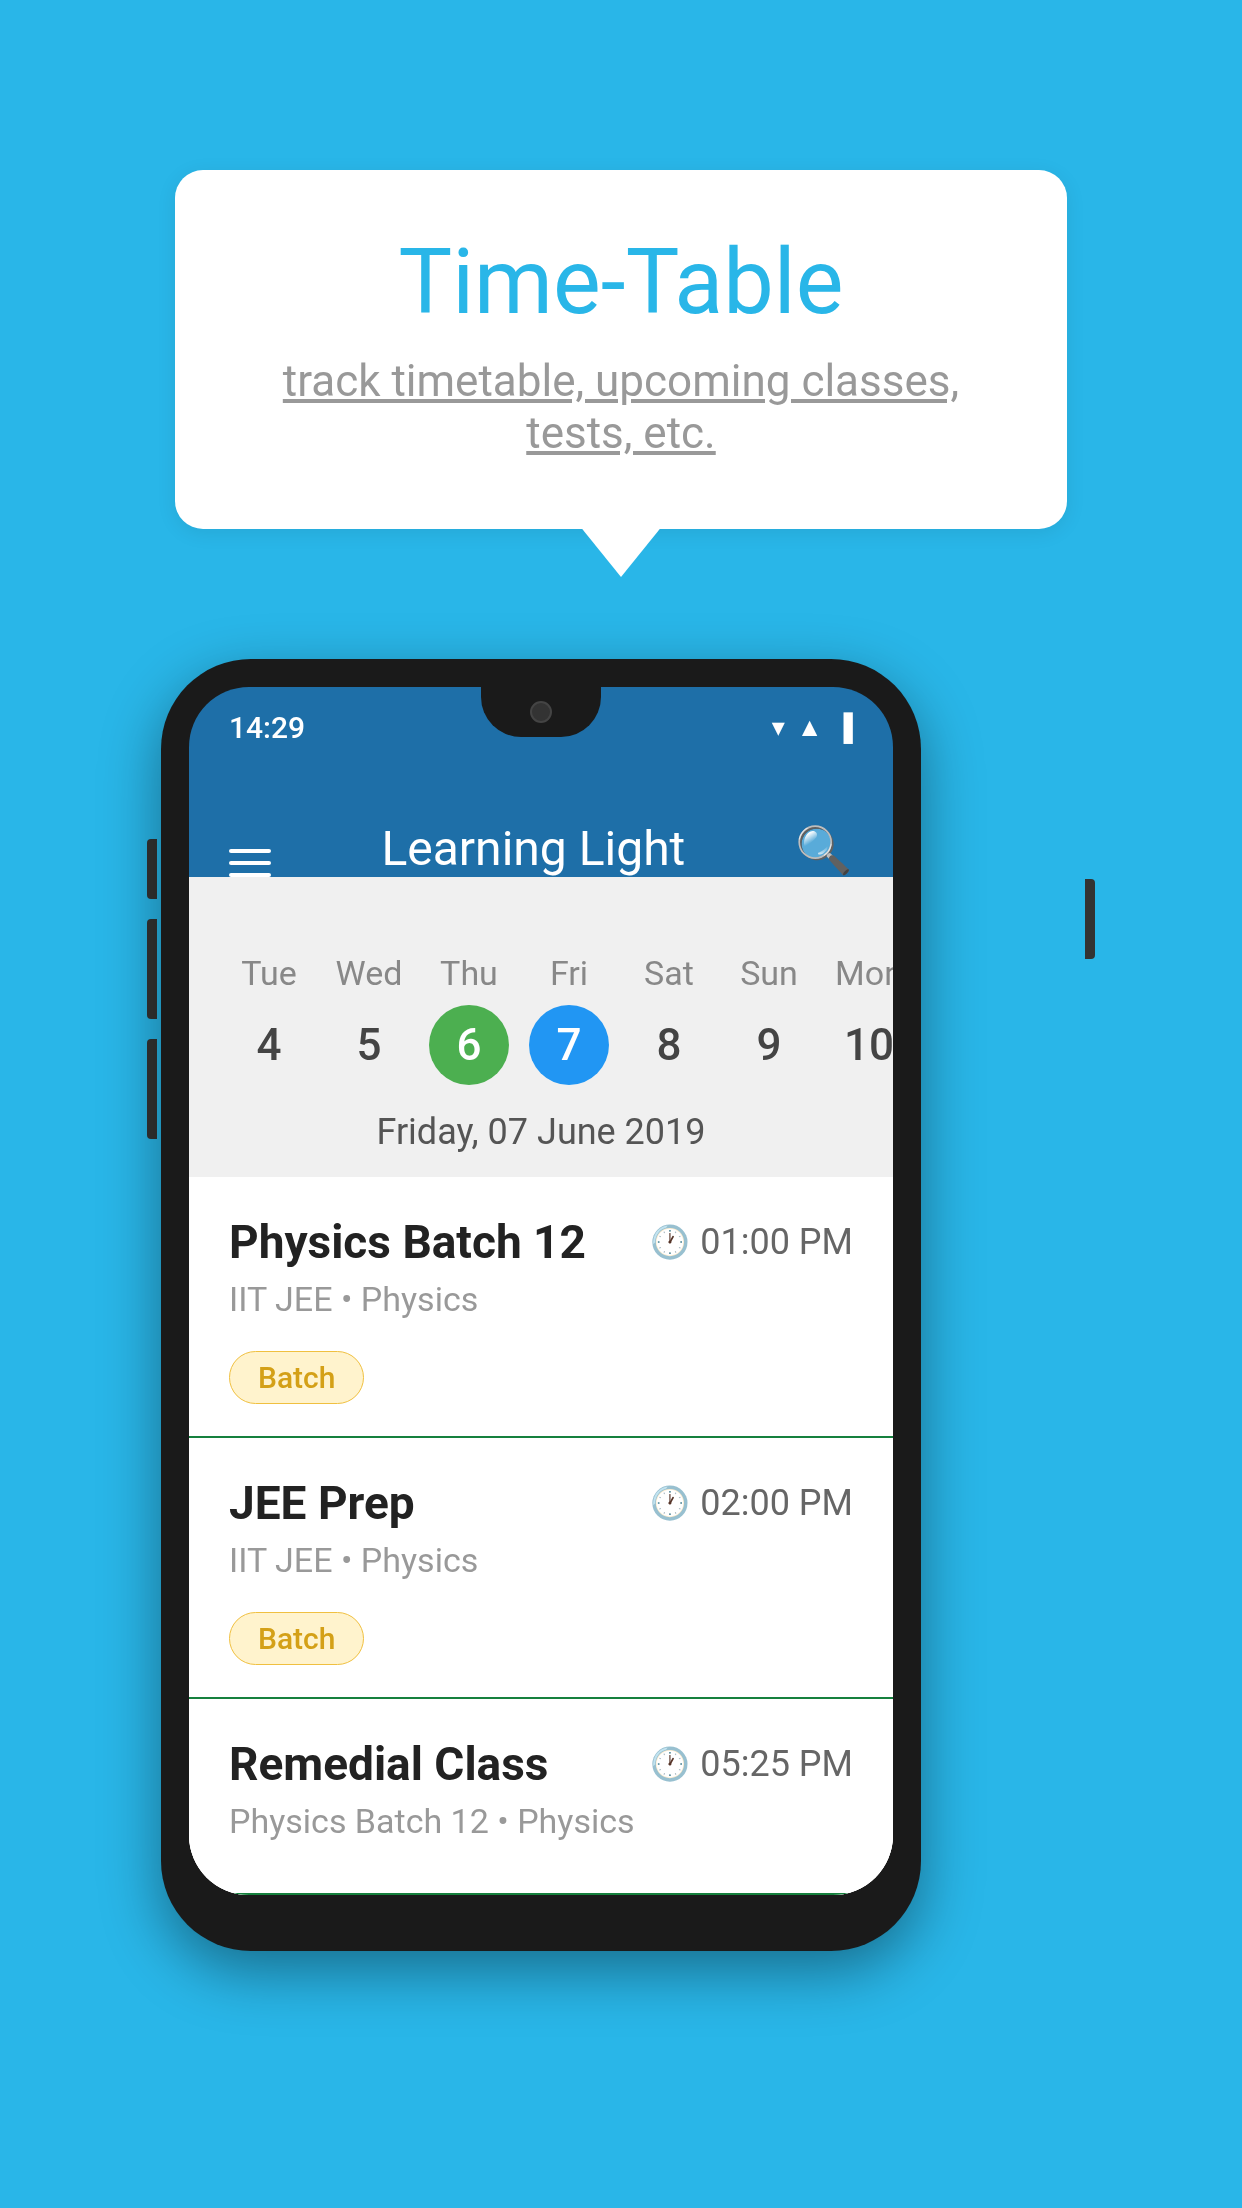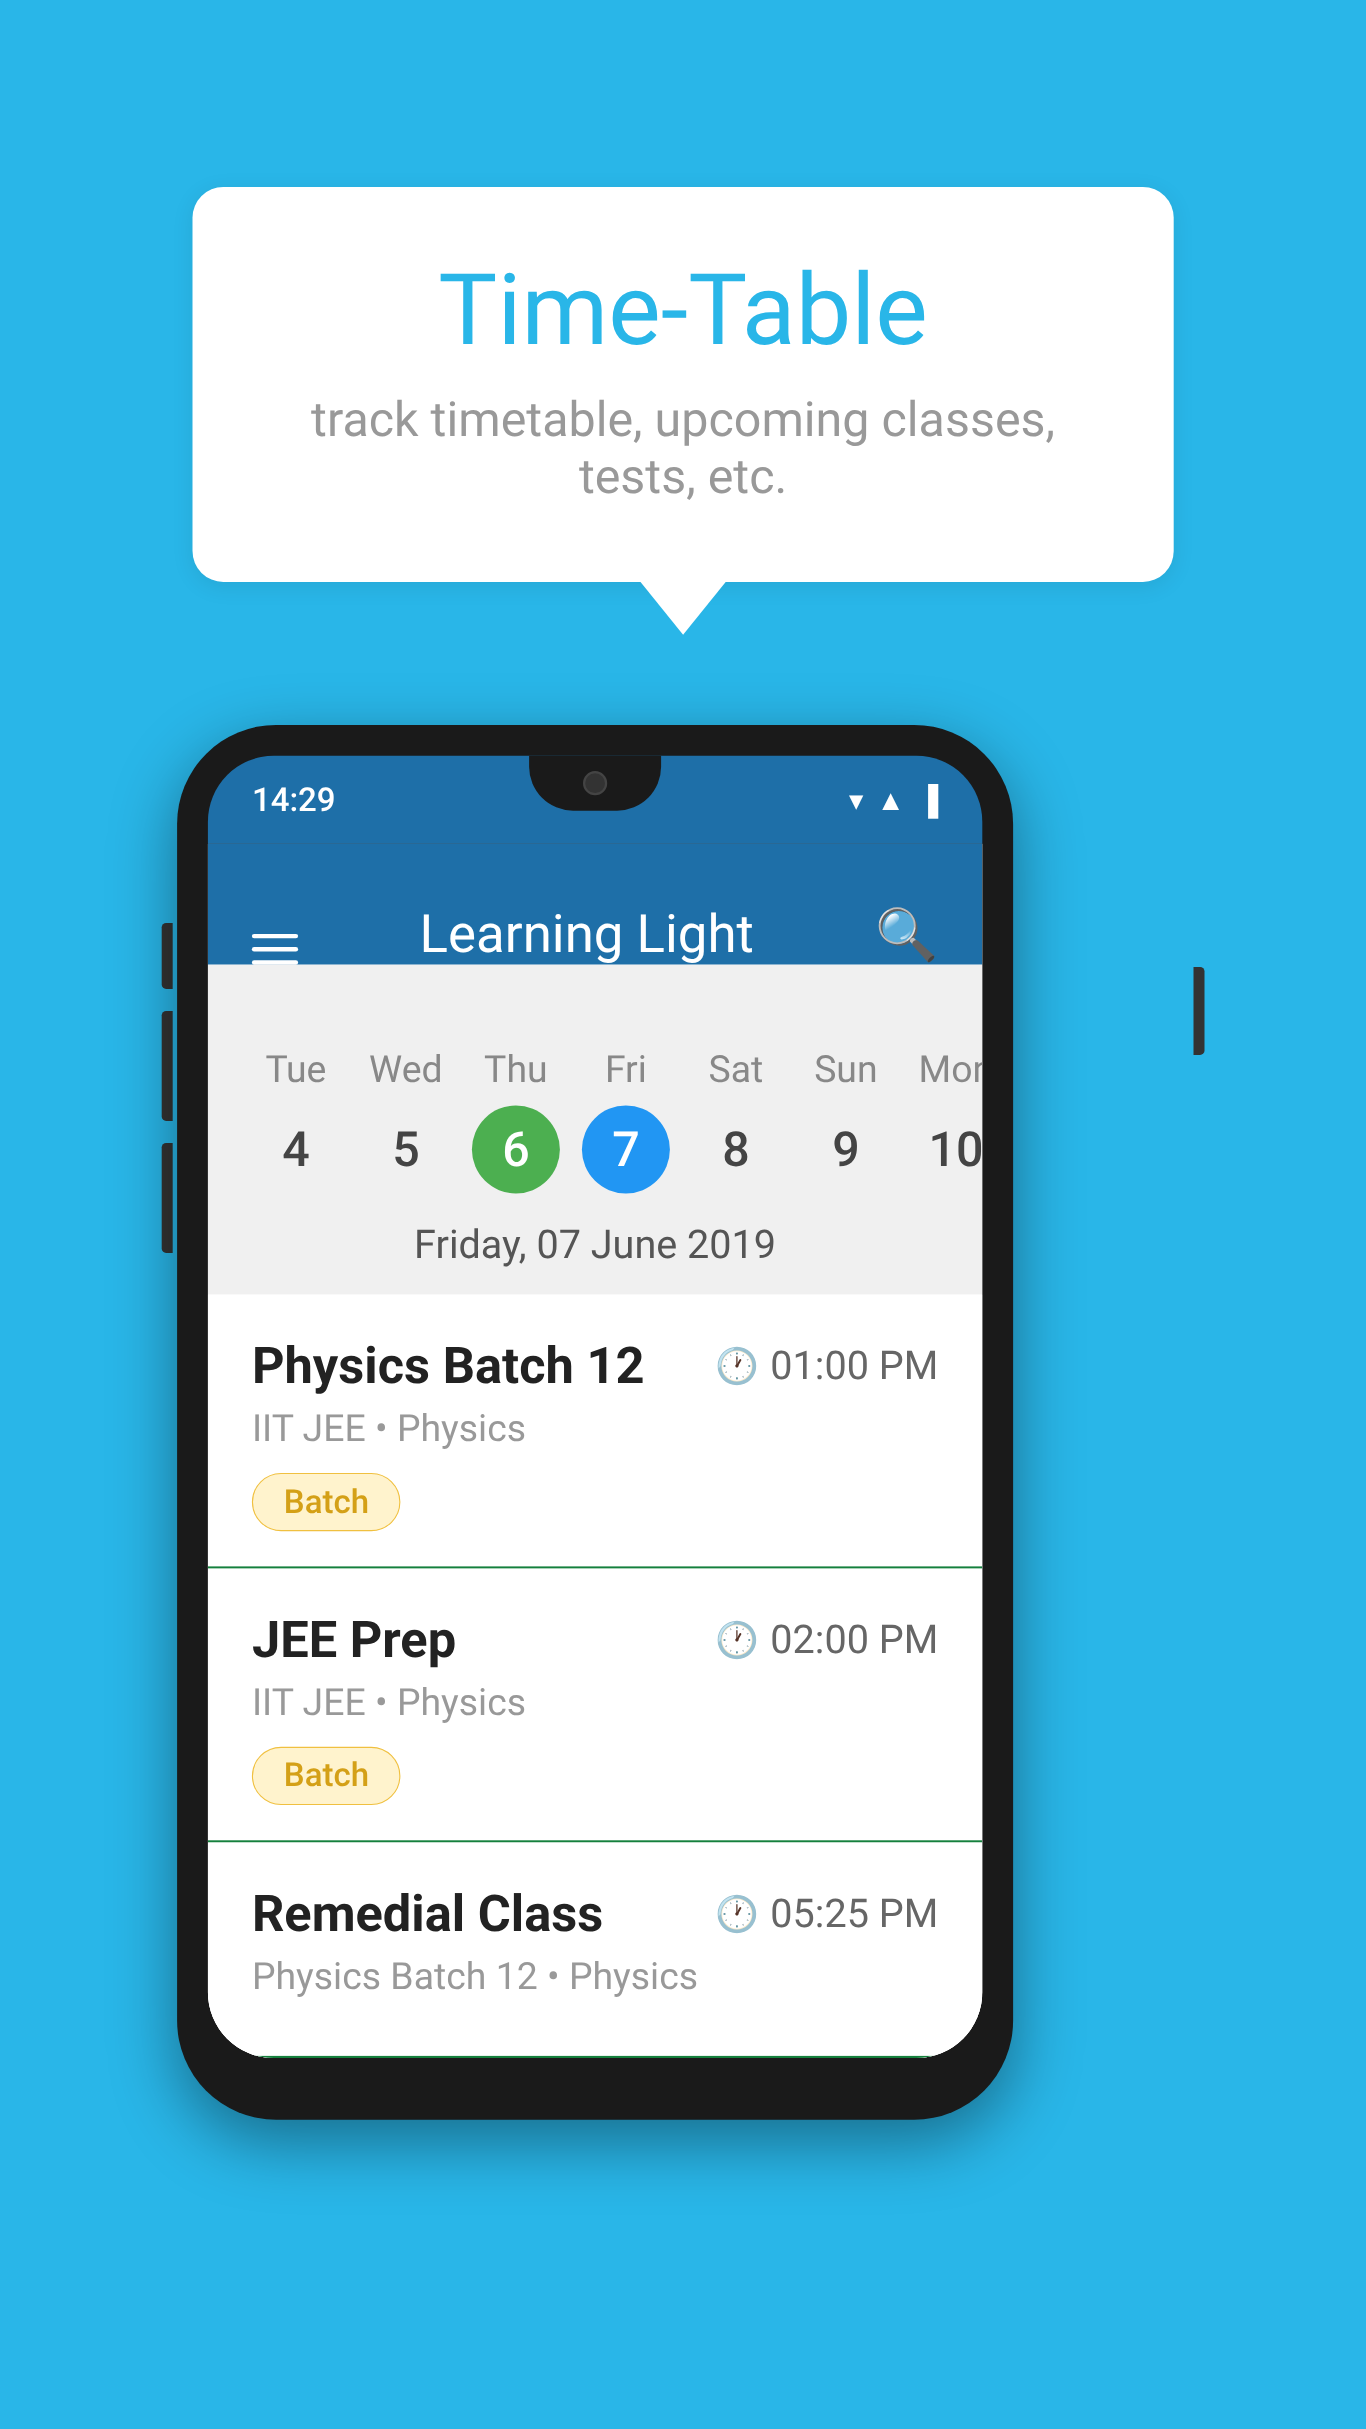--- a/index.html
+++ b/index.html
@@ -46,20 +46,21 @@
       color: #29B6E8;
       font-size: 90px;
       font-weight: 400;
       margin-bottom: 20px;
     }
 
     .bubble-subtitle {
       color: #999;
       font-size: 44px;
       font-weight: 400;
+      text-decoration: underline;
     }
 
     
     .phone-wrapper {
       margin-top: 130px;
       width: 920px;
       position: relative;
     }
 
     .phone-frame {
@@ -260,20 +261,21 @@
 
     .batch-tag {
       display: inline-block;
       background: #FFF3CD;
       color: #D4A017;
       border: 1.5px solid #F0C040;
       border-radius: 30px;
       padding: 8px 28px;
       font-size: 30px;
       font-weight: 500;
+      margin-top: 12px;
     }
 
     
     .phone-screen {
       background: white;
       border-radius: 0 0 60px 60px;
       overflow: hidden;
       display: flex;
       flex-direction: column;
     }

